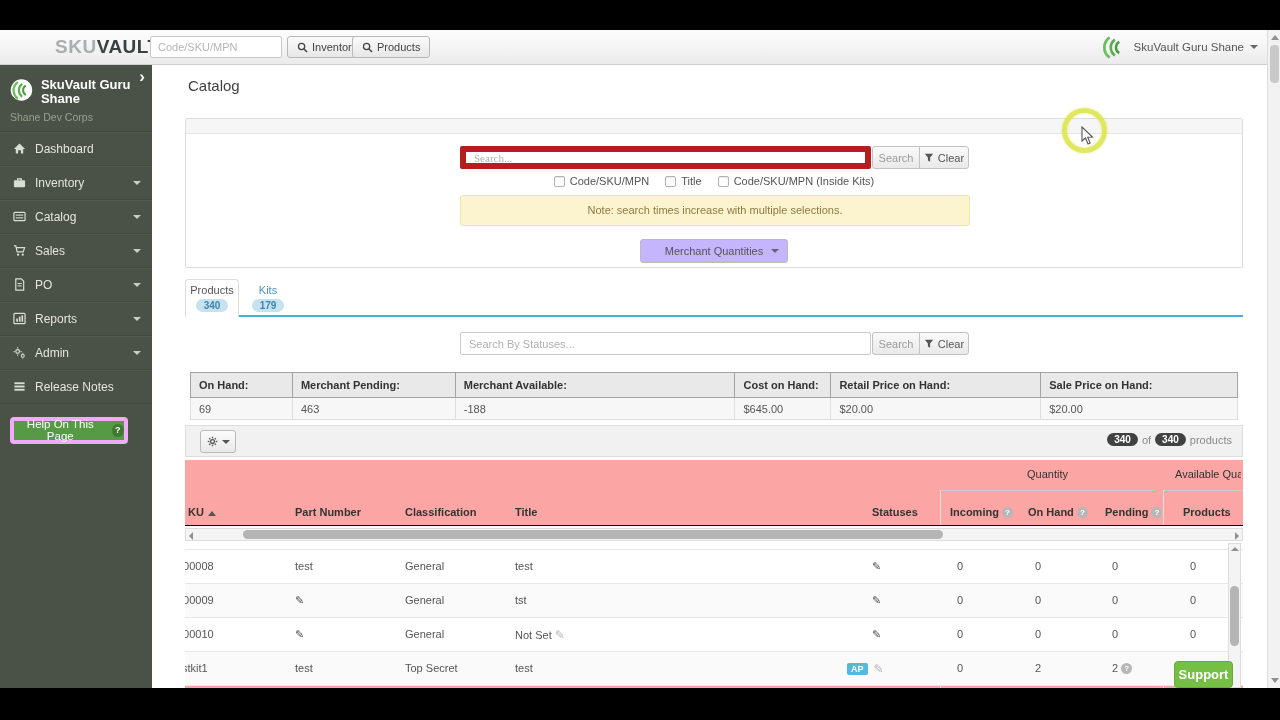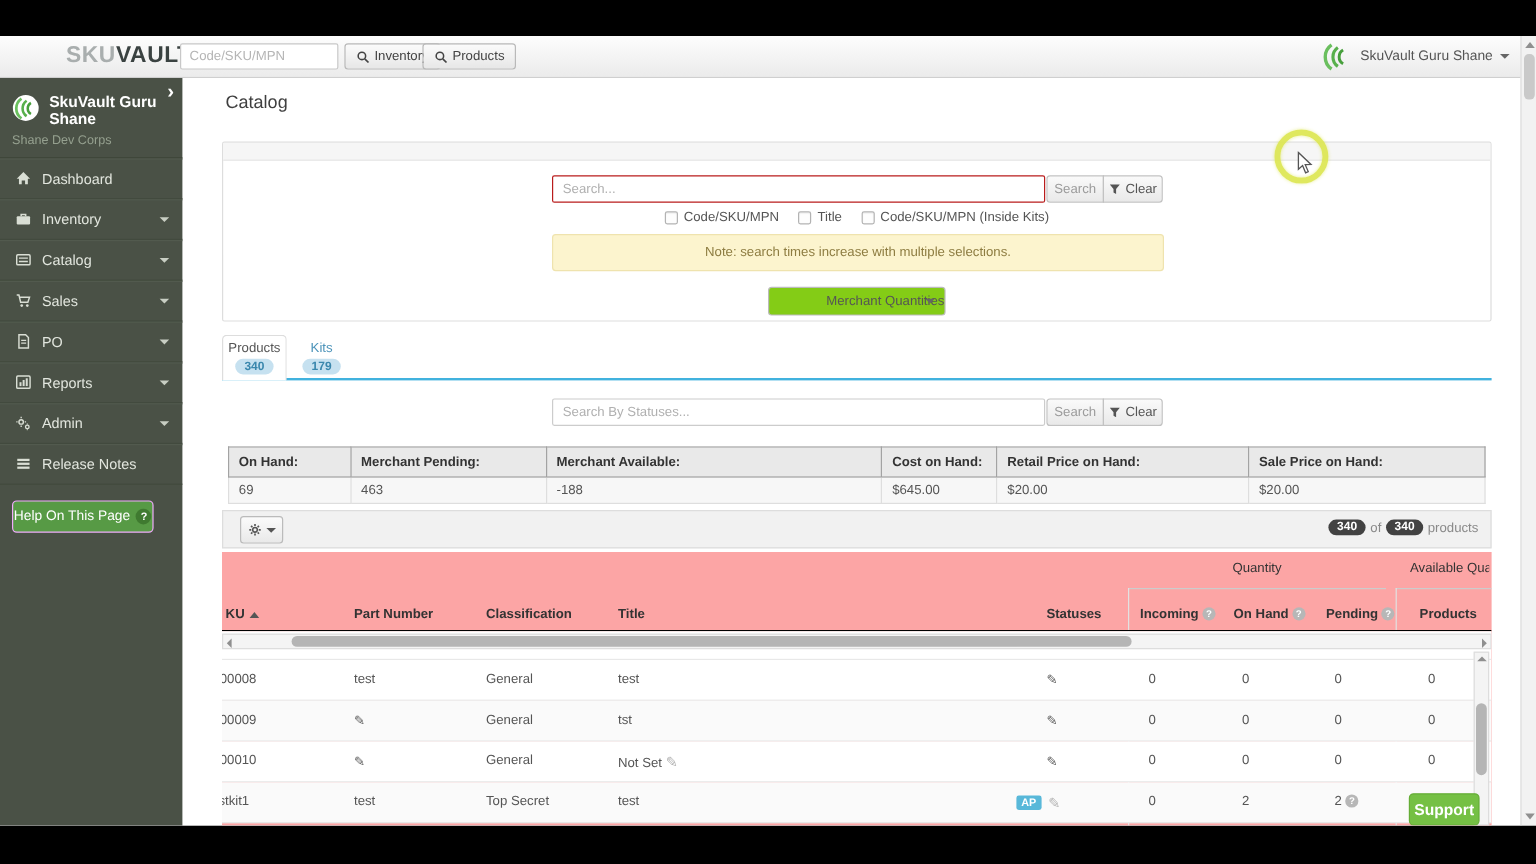--- a/index.html
+++ b/index.html
@@ -29,59 +29,59 @@
   .sb-user { position:relative; padding:10px 10px 8px 10px; border-bottom:1px solid #3e4539; }
   .sb-chev { position:absolute; right:7px; top:2px; color:#fff; font-size:17px; font-weight:bold; cursor:pointer; }
   .sb-ident { display:flex; gap:8px; align-items:flex-start; }
   .sb-name { font-size:13px; font-weight:bold; color:#fff; line-height:1.1; padding-top:3px; }
   .sb-org { font-size:10.5px; color:#95a08f; margin-top:4px; }
   .sb-item { position:relative; height:34px; display:flex; align-items:center; gap:9px; padding:0 12px;
     border-bottom:1px solid #424a3e; border-top:1px solid #525a4e; font-size:12px; color:#e2e6de; cursor:pointer; }
   .sb-item:first-of-type { border-top:none; }
   .sb-item .caret { position:absolute; right:11px; color:#c8cec3; }
   .sb-icon { width:14px; display:inline-flex; justify-content:center; }
-  .helpbtn { margin:13px 10px 0 10px; width:118px; height:27px; background:#579a45; border:1px solid #f0abfc;
+  .helpbtn { margin:13px 10px 0 10px; width:118px; height:27px; background:#579a45; border:4px solid #f0abfc;
     border-radius:4px; color:#fff; font-size:11.5px; display:flex; align-items:center; justify-content:center;
     gap:5px; cursor:pointer; font-family:inherit; }
   .qmark { width:13px; height:13px; border-radius:50%; background:#3f7a30; color:#fff; font-size:9px;
     display:inline-flex; align-items:center; justify-content:center; font-weight:bold; }
 
   
   .pagebar { position:absolute; right:0; top:0; width:13px; bottom:0; background:#f2f2f2;
     border-left:1px solid #dcdcdc; z-index:30; }
   .pb-up, .pb-dn { position:absolute; left:3px; width:0; height:0; border-left:4px solid transparent; border-right:4px solid transparent; }
   .pb-up { top:5px; border-bottom:5px solid #8f8f8f; }
   .pb-dn { bottom:5px; border-top:5px solid #8f8f8f; }
   .pb-thumb { position:absolute; left:2px; top:15px; width:9px; height:38px; background:#c9c9c9; border-radius:4px; }
 
   
   .main { position:absolute; left:152px; top:35px; right:13px; bottom:0; background:#fff; }
   .page-title { position:absolute; left:36px; top:12px; font-size:15px; color:#3f3f3f; }
 
   .panel1 { position:absolute; left:33px; top:53px; width:1058px; height:150px; background:#fff;
     border:1px solid #ddd; border-radius:2px; }
   .panel1-head { height:15px; background:#f6f6f6; border-bottom:1px solid #e7e7e7; }
-  .srch-input { position:absolute; left:274px; top:27px; width:411px; height:23px; border:1px solid #b91c1c;
-    border-radius:2px; padding:0 8px; font-size:11px; color:#444; font-family:Liberation Sans, sans-serif; }
+  .srch-input { position:absolute; left:274px; top:27px; width:411px; height:23px; border:6px solid #b91c1c;
+    border-radius:2px; padding:0 8px; font-size:11px; color:#444; font-family:Liberation Serif, serif; }
   .srch-input::placeholder { color:#b0b0b0; }
   .btn { position:absolute; top:27px; height:23px; border:1px solid #c2c2c2;
     background:linear-gradient(#fafafa,#e9e9e9); font-size:11px; font-family:inherit;
     display:inline-flex; align-items:center; justify-content:center; gap:4px; cursor:pointer; }
   .btn-search1 { left:686px; width:48px; color:#9b9b9b; border-radius:3px 0 0 3px; }
   .btn-clear1  { left:733px; width:50px; color:#555; border-radius:0 3px 3px 0; }
   .cb-row { position:absolute; left:0; right:0; top:56px; display:flex; justify-content:center; gap:16px;
     font-size:11px; color:#555; align-items:center; }
   .cb-item { display:flex; align-items:center; gap:5px; cursor:pointer; }
   .cbox { width:11px; height:11px; border:1px solid #b3b3b3; background:#fdfdfd; border-radius:2px;
     box-shadow:inset 0 1px 1px rgba(0,0,0,.08); }
   .note { position:absolute; left:274px; top:76px; width:510px; height:31px; background:#fcf4ce;
     border:1px solid #efe3ae; border-radius:3px; color:#8d7c41; font-size:11px; text-align:center; line-height:29px; }
   .qty-select { position:absolute; left:50%; transform:translateX(-50%); top:120px; width:148px; height:24px;
-    border:1px solid #bbb; border-radius:3px; background:#84cc16; font-size:11px; color:#555;
-    display:flex; align-items:center; justify-content:flex-end; cursor:pointer; }
+    border:1px solid #bbb; border-radius:3px; background:#c4b5fd; font-size:11px; color:#555;
+    display:flex; align-items:center; justify-content:center; cursor:pointer; }
   .qty-select .caret { position:absolute; right:8px; color:#777; }
 
   
   .tabline { position:absolute; left:33px; top:250px; width:1058px; height:2px; background:#41b2de; }
   .tab { position:absolute; top:214px; height:38px; text-align:center; font-size:11px; cursor:pointer; }
   .tab-products { left:33px; width:54px; background:#fff; border:1px solid #ddd; border-bottom:none;
     border-radius:4px 4px 0 0; z-index:2; color:#555; padding-top:4px; }
   .tab-kits { left:93px; width:46px; color:#4d94ba; padding-top:5px;text-align:center; }
   .tab-badge { display:inline-block; margin-top:3px; background:#c6e1f0; color:#3a87ad; font-size:10px;
     font-weight:bold; padding:1px 8px; border-radius:9px; }

